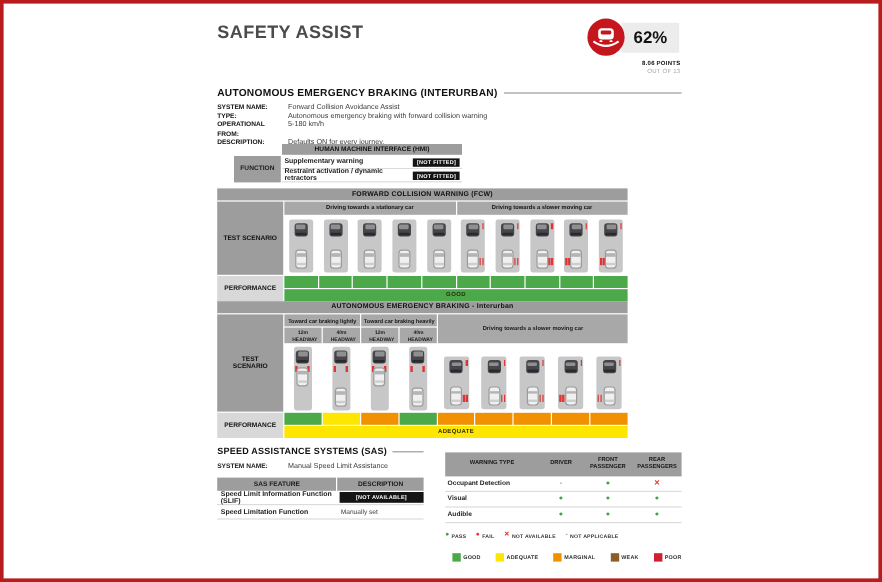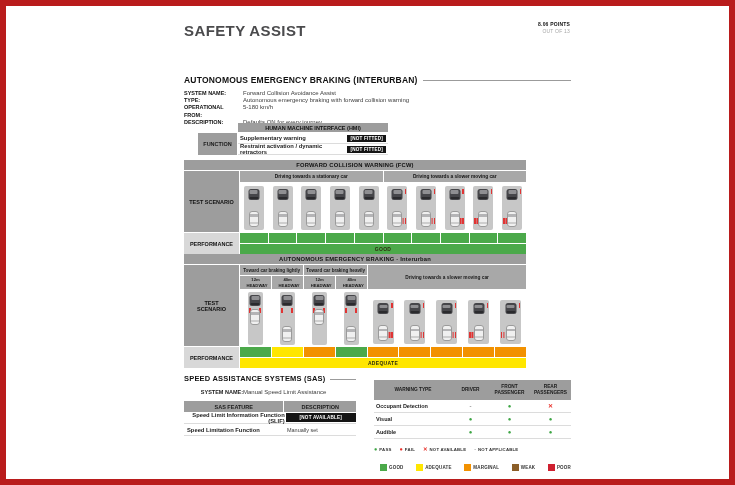--- a/index.html
+++ b/index.html
@@ -1,16 +1,16 @@
 <!DOCTYPE html>
 <html><head>
 <meta charset="utf-8">
 <style>
   html,body{margin:0;padding:0;background:#fff;}
-  .page{position:relative;width:735px;height:485px;background:#fff;border:6px solid #b91c1c;
+  .page{position:relative;width:735px;height:485px;background:#fff;border:3px solid #b91c1c;
         box-sizing:border-box;font-family:"Liberation Sans",sans-serif;color:#1a1a1a;overflow:hidden;}
 
   
   .title{position:absolute;left:178px;top:16px;font-size:15px;font-weight:bold;color:#4b4b4d;letter-spacing:.4px;}
   .score{position:absolute;left:486px;top:12px;width:78px;}
   .score-row{display:flex;align-items:center;}
   .score-circle{width:32px;height:32px;z-index:2;flex:none;}
   .score-box{background:#ececec;height:25px;width:48px;margin-left:-3px;display:flex;align-items:center;
              justify-content:center;font-size:14px;font-weight:bold;color:#111;}
   .score-points{text-align:right;font-size:5px;font-weight:bold;color:#111;margin-top:3px;letter-spacing:.2px;}
@@ -91,21 +91,21 @@
   .car-t::before{content:"";position:absolute;left:0;right:0;top:2.5px;height:2.6px;background:#b4b4b6;}
   .car-t::after{content:"";position:absolute;left:0;right:0;bottom:1.8px;height:1.8px;background:#cecece;}
   .car-t.mid{bottom:20px;}
   .mk{position:absolute;background:#e03434;}
   .mk1-tr{top:3px;right:1px;width:1.4px;height:5px;}
   .mk2-br{bottom:6px;right:1px;width:1.4px;height:6px;box-shadow:-2.4px 0 0 #e03434;}
   .mk2-bl{bottom:6px;left:1px;width:1.4px;height:6px;box-shadow:2.4px 0 0 #e03434;}
   .mk-brk{top:16px;left:1.5px;width:1.4px;height:5px;box-shadow:10px 0 0 #e03434;}
 
   
-  .sas{position:absolute;left:178px;top:368px;width:172px;text-align:right;}
+  .sas{position:absolute;left:178px;top:368px;width:172px;}
   .sas-sys{display:flex;margin-top:6px;}
   .sas-sys .l{width:59px;flex:none;font-size:5.5px;font-weight:bold;}
   .sas-sys .v{font-size:6px;color:#3d3d3d;}
   .sas-tbl{margin-top:6px;}
   .sas-hrow{display:flex;gap:1px;height:11px;}
   .sas-hcell{background:#9d9d9d;display:flex;align-items:center;justify-content:center;
              font-size:5.5px;font-weight:bold;}
   .sas-hcell.c1{flex:1.39;} .sas-hcell.c2{flex:1;}
   .sas-row{display:flex;gap:1px;height:11px;border-bottom:1px solid #dcdcdc;}
   .sas-feature{flex:1.39;display:flex;align-items:center;padding-left:3px;font-size:5.8px;font-weight:bold;color:#222;}
@@ -134,20 +134,31 @@
   .rl-sq{width:7px;height:7px;flex:none;}
   .rl-t{font-size:4.5px;font-weight:bold;color:#333;letter-spacing:.2px;}
 </style>
 </head>
 <body>
 
 <div class="page">
 
   <div class="title">SAFETY ASSIST</div>
   <div class="score">
+    <div class="score-row">
+      <svg class="score-circle" viewBox="0 0 32 32">
+        <circle cx="16" cy="16" r="15.5" fill="#c4161c"></circle>
+        <rect x="9.5" y="8.5" width="13" height="9.5" rx="3" fill="#ffffff"></rect>
+        <rect x="11.6" y="10.4" width="8.8" height="3.4" rx="1.2" fill="#c4161c"></rect>
+        <rect x="10.5" y="18.5" width="2.6" height="1.6" rx="0.8" fill="#ffffff"></rect>
+        <rect x="18.9" y="18.5" width="2.6" height="1.6" rx="0.8" fill="#ffffff"></rect>
+        <path d="M5.5 19.5 Q16 27 26.5 19.5" stroke="#ffffff" stroke-width="1.7" fill="none"></path>
+      </svg>
+      <div class="score-box">62%</div>
+    </div>
     <div class="score-points">8.06 POINTS</div>
     <div class="score-outof">OUT OF 13</div>
   </div>
 
   <div class="sec-head" style="left:178px;top:69px;width:387px;">
     <span class="t">AUTONOMOUS EMERGENCY BRAKING (INTERURBAN)</span>
     <span class="rule"></span>
   </div>
 
   <div class="info">

